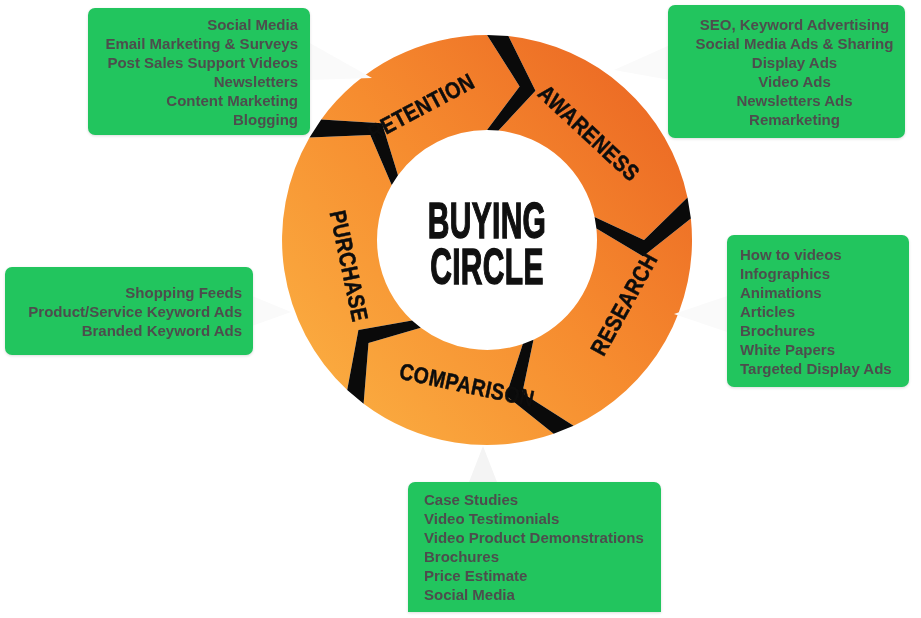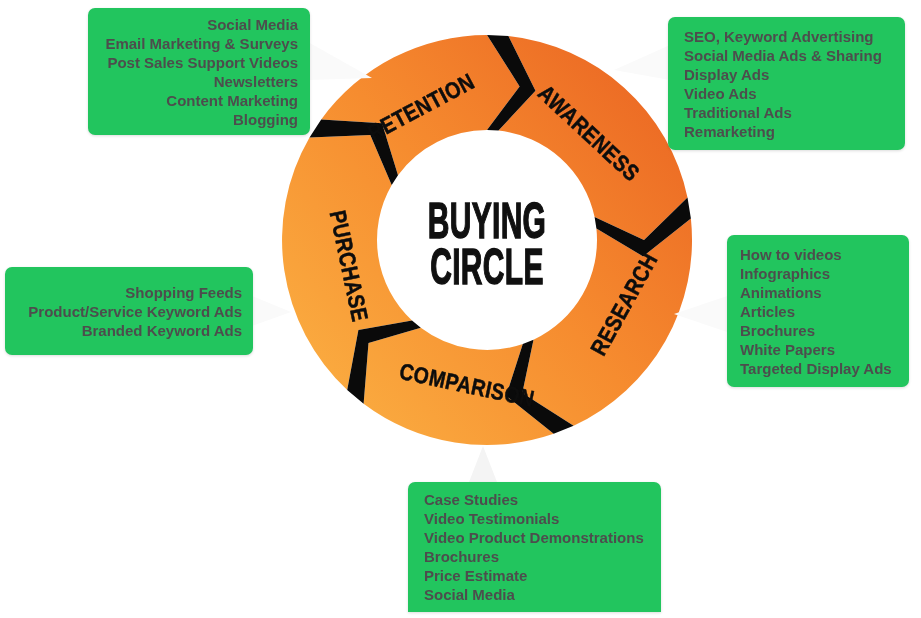--- a/index.html
+++ b/index.html
@@ -11,21 +11,21 @@
   .callout{
     position:absolute;background:#22c55e;border-radius:7px;
     display:flex;flex-direction:column;justify-content:center;
     box-shadow:0 1px 3px rgba(0,0,0,.14);
     color:#4D4D4D;font-size:15px;font-weight:bold;line-height:19px;
   }
   .callout .line{white-space:nowrap;}
   .align-right{align-items:flex-end;text-align:right;}
   .align-left{align-items:flex-start;text-align:left;}
   .co-retention{left:88px;top:8px;width:222px;height:127px;padding-right:12px;box-sizing:border-box;}
-  .co-awareness{left:668px;top:17px;width:237px;height:133px;padding-left:16px;box-sizing:border-box;}
+  .co-awareness{left:668px;top:5px;width:237px;height:133px;padding-left:16px;box-sizing:border-box;align-items:center;}
   .co-research{left:727px;top:235px;width:182px;height:152px;padding-left:13px;box-sizing:border-box;}
   .co-purchase{left:5px;top:267px;width:248px;height:88px;padding-right:11px;box-sizing:border-box;align-items:flex-end;}
   .co-comparison{left:370px;top:482px;width:253px;height:130px;padding-left:16px;box-sizing:border-box;border-bottom-left-radius:0;border-bottom-right-radius:0;margin-left:38px;}
   .seg-label{
     font-family:"Liberation Sans",sans-serif;font-weight:bold;font-size:23px;
     letter-spacing:.5px;fill:#0D0D0D;stroke:#0D0D0D;stroke-width:.5;
   }
   .center-label{
     font-family:"Liberation Sans",sans-serif;font-weight:bold;font-size:50px;
     letter-spacing:.5px;fill:#101010;stroke:#101010;stroke-width:1.4;paint-order:stroke;
@@ -80,21 +80,21 @@
     <div class="line">Newsletters</div>
     <div class="line">Content Marketing</div>
     <div class="line">Blogging</div>
   </div>
 
   <div class="callout co-awareness align-left">
     <div class="line">SEO, Keyword Advertising</div>
     <div class="line">Social Media Ads &amp; Sharing</div>
     <div class="line">Display Ads</div>
     <div class="line">Video Ads</div>
-    <div class="line">Traditional Ads</div>
+    <div class="line">Newsletters Ads</div>
     <div class="line">Remarketing</div>
   </div>
 
   <div class="callout co-research align-left">
     <div class="line">How to videos</div>
     <div class="line">Infographics</div>
     <div class="line">Animations</div>
     <div class="line">Articles</div>
     <div class="line">Brochures</div>
     <div class="line">White Papers</div>

